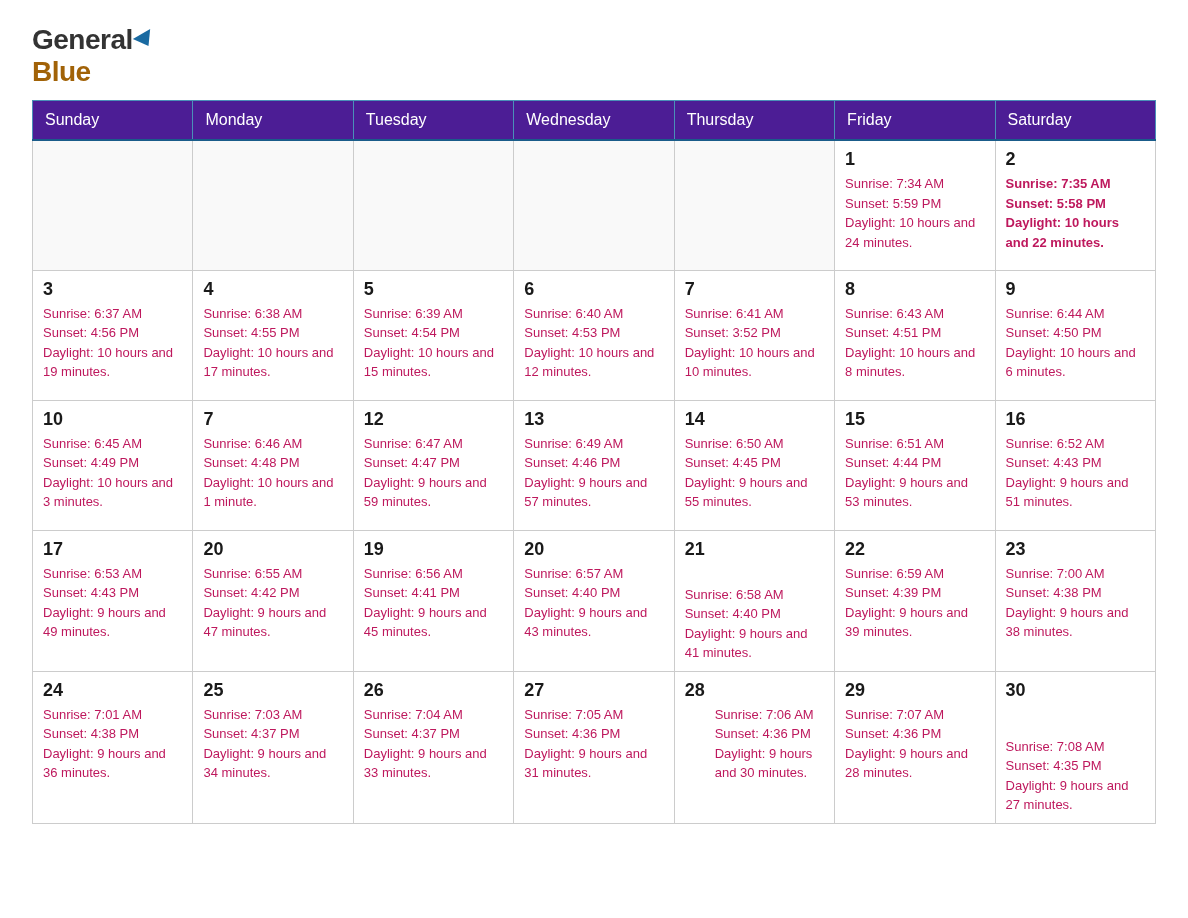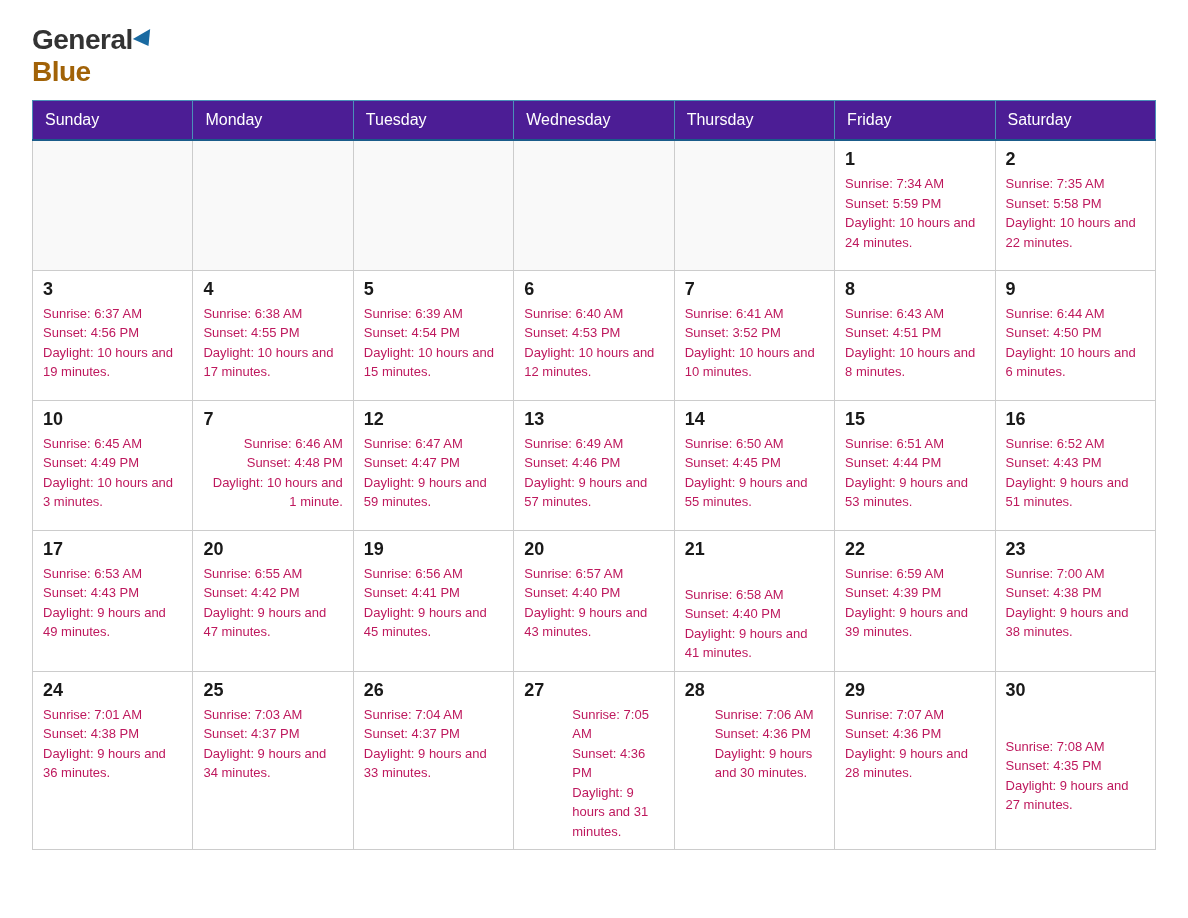--- a/index.html
+++ b/index.html
@@ -141,21 +141,21 @@
         <td class="empty-cell"></td>
         <td class="empty-cell"></td>
         <td>
           <span class="day-number">1</span>
           <div class="day-info" style="white-space: pre-line;">Sunrise: 7:34 AM
 Sunset: 5:59 PM
 Daylight: 10 hours and 24 minutes.</div>
         </td>
         <td>
           <span class="day-number">2</span>
-          <div class="day-info" style="white-space: pre-line;">Sunrise: 7:35 AM
+          <div class="day-info" style="white-space: pre-line; font-weight: bold;">Sunrise: 7:35 AM
 Sunset: 5:58 PM
 Daylight: 10 hours and 22 minutes.</div>
         </td>
       </tr>
       <tr>
         <td>
           <span class="day-number">3</span>
           <div class="day-info" style="white-space: pre-line;">Sunrise: 6:37 AM
 Sunset: 4:56 PM
 Daylight: 10 hours and 19 minutes.</div>
@@ -199,21 +199,21 @@
       </tr>
       <tr>
         <td>
           <span class="day-number">10</span>
           <div class="day-info" style="white-space: pre-line;">Sunrise: 6:45 AM
 Sunset: 4:49 PM
 Daylight: 10 hours and 3 minutes.</div>
         </td>
         <td>
           <span class="day-number">7</span>
-          <div class="day-info" style="white-space: pre-line; text-align: right;">Sunrise: 6:46 AM
+          <div class="day-info" style="white-space: pre-line;">Sunrise: 6:46 AM
 Sunset: 4:48 PM
 Daylight: 10 hours and 1 minute.</div>
         </td>
         <td>
           <span class="day-number">12</span>
           <div class="day-info" style="white-space: pre-line;">Sunrise: 6:47 AM
 Sunset: 4:47 PM
 Daylight: 9 hours and 59 minutes.</div>
         </td>
         <td>
@@ -299,21 +299,21 @@
 Daylight: 9 hours and 34 minutes.</div>
         </td>
         <td>
           <span class="day-number">26</span>
           <div class="day-info" style="white-space: pre-line;">Sunrise: 7:04 AM
 Sunset: 4:37 PM
 Daylight: 9 hours and 33 minutes.</div>
         </td>
         <td>
           <span class="day-number">27</span>
-          <div class="day-info" style="white-space: pre-line; margin-left: 48px;">Sunrise: 7:05 AM
+          <div class="day-info" style="white-space: pre-line;">Sunrise: 7:05 AM
 Sunset: 4:36 PM
 Daylight: 9 hours and 31 minutes.</div>
         </td>
         <td>
           <span class="day-number">28</span>
           <div class="day-info" style="white-space: pre-line; margin-left: 30px;">Sunrise: 7:06 AM
 Sunset: 4:36 PM
 Daylight: 9 hours and 30 minutes.</div>
         </td>
         <td>

